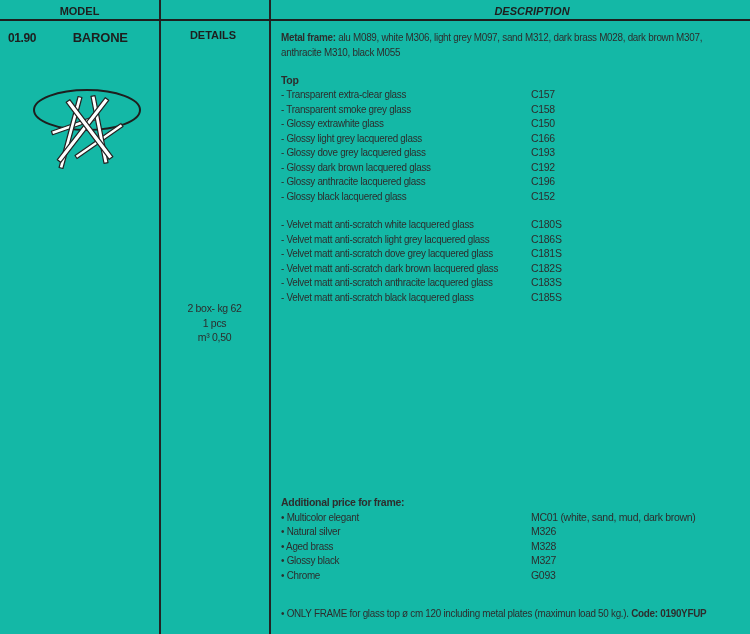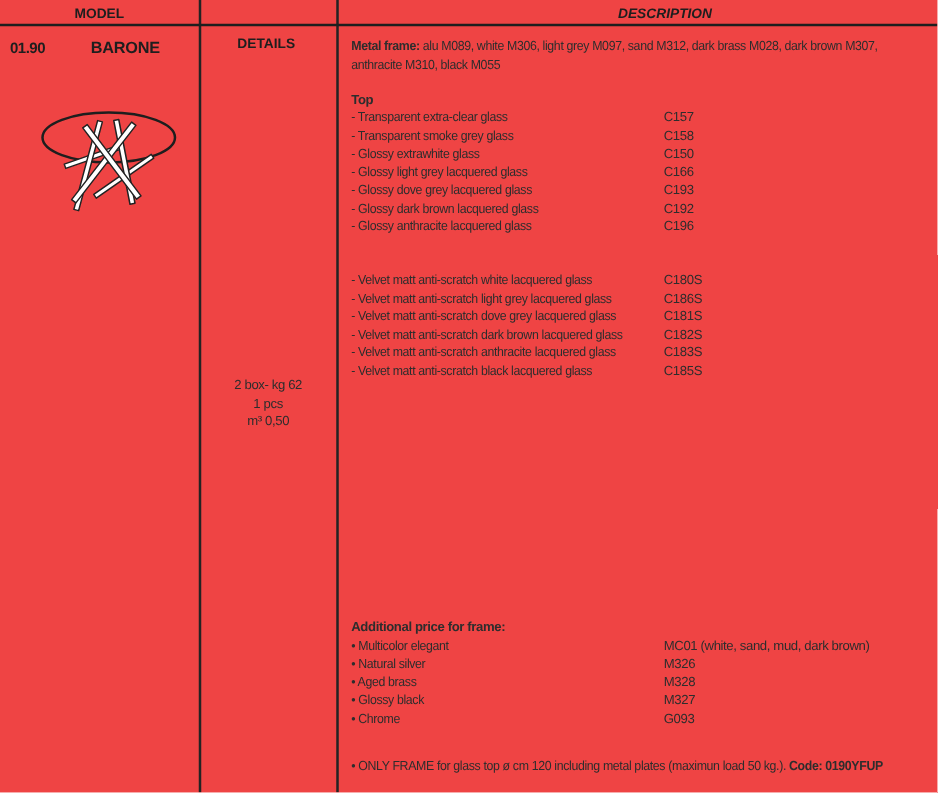--- a/index.html
+++ b/index.html
@@ -1,19 +1,19 @@
 <!DOCTYPE html>
 <html><head>
 <meta charset="utf-8">
 <style>
   * { margin:0; padding:0; box-sizing:border-box; }
   html,body { background:#ffffff; }
   .page {
     position:relative; width:750px; height:634px; overflow:hidden;
-    background:#ef4444; color:#2d2d2d;
+    background:#14b8a6; color:#2d2d2d;
     font-family:"Liberation Sans", sans-serif;
     font-size:10.5px; letter-spacing:-0.3px;
   }
   .vline { position:absolute; top:0; height:634px; width:1.5px; background:#232323; }
   .v1 { left:159px; }
   .v2 { left:269px; }
   .header-underline { position:absolute; top:19px; left:0; width:750px; height:2px; background:#1e1e1e; }
   .hcell {
     position:absolute; top:4px; height:14px; line-height:14px;
     font-weight:bold; font-size:11px; letter-spacing:0; text-align:center; color:#1e1e1e;
@@ -90,20 +90,21 @@
   <div class="desc-block top-label">Top</div>
 
   <div class="desc-block glass-list">
     <div class="drow"><span class="dlabel">- Transparent extra-clear glass</span><span class="dcode">C157</span></div>
     <div class="drow"><span class="dlabel">- Transparent smoke grey glass</span><span class="dcode">C158</span></div>
     <div class="drow"><span class="dlabel">- Glossy extrawhite glass</span><span class="dcode">C150</span></div>
     <div class="drow"><span class="dlabel">- Glossy light grey lacquered glass</span><span class="dcode">C166</span></div>
     <div class="drow"><span class="dlabel">- Glossy dove grey lacquered glass</span><span class="dcode">C193</span></div>
     <div class="drow"><span class="dlabel">- Glossy dark brown lacquered glass</span><span class="dcode">C192</span></div>
     <div class="drow"><span class="dlabel">- Glossy anthracite lacquered glass</span><span class="dcode">C196</span></div>
+    <div class="drow"><span class="dlabel">- Glossy black lacquered glass</span><span class="dcode">C152</span></div>
   </div>
 
   <div class="desc-block velvet-list">
     <div class="drow"><span class="dlabel">- Velvet matt anti-scratch white lacquered glass</span><span class="dcode">C180S</span></div>
     <div class="drow"><span class="dlabel">- Velvet matt anti-scratch light grey lacquered glass</span><span class="dcode">C186S</span></div>
     <div class="drow"><span class="dlabel">- Velvet matt anti-scratch dove grey lacquered glass</span><span class="dcode">C181S</span></div>
     <div class="drow"><span class="dlabel">- Velvet matt anti-scratch dark brown lacquered glass</span><span class="dcode">C182S</span></div>
     <div class="drow"><span class="dlabel">- Velvet matt anti-scratch anthracite lacquered glass</span><span class="dcode">C183S</span></div>
     <div class="drow"><span class="dlabel">- Velvet matt anti-scratch black lacquered glass</span><span class="dcode">C185S</span></div>
   </div>

